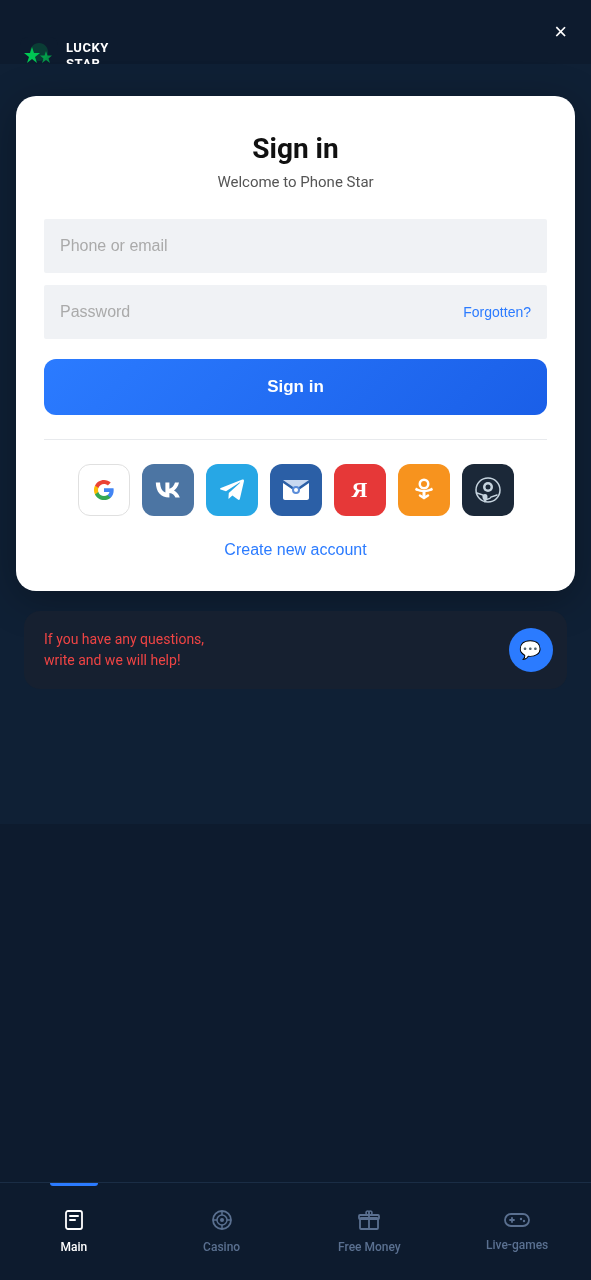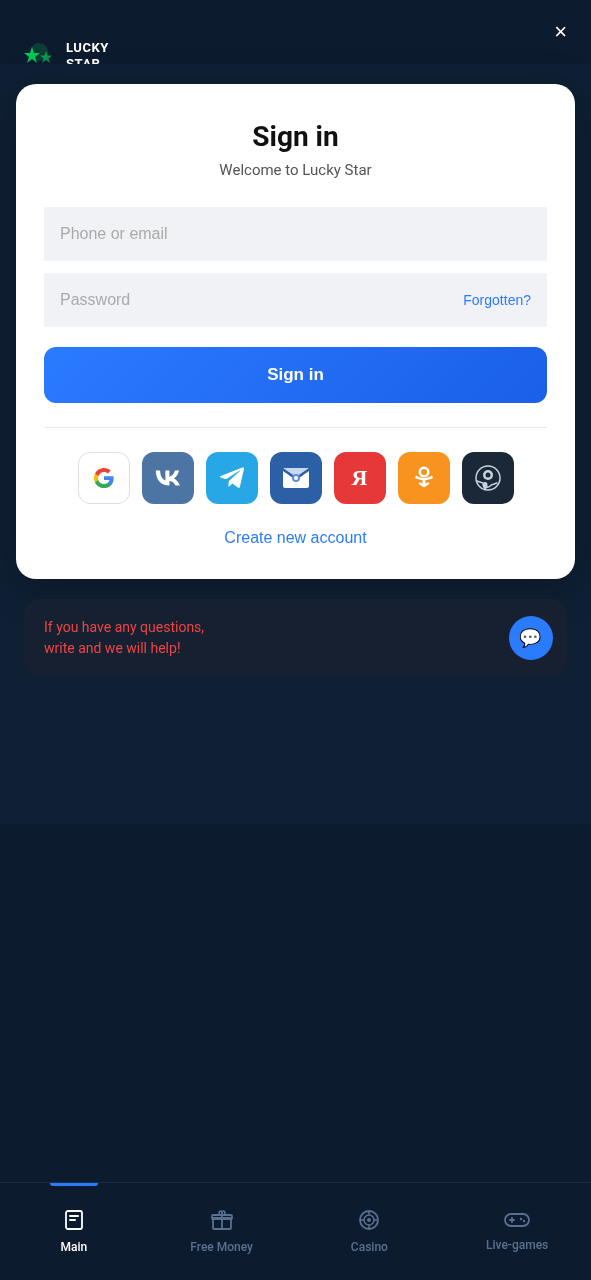--- a/index.html
+++ b/index.html
@@ -57,21 +57,21 @@
       min-height: 760px;
       position: relative;
     }
 
     
     .modal-card {
       background: white;
       border-radius: 20px;
       padding: 36px 28px 32px;
       max-width: 560px;
-      margin: 0 auto;
+      margin: 12px auto;
       box-shadow: 0 8px 40px rgba(0,0,0,0.3);
     }
     .modal-title {
       text-align: center;
       font-size: 28px;
       font-weight: 700;
       color: #111;
       margin-bottom: 8px;
     }
     .modal-subtitle {
@@ -292,21 +292,21 @@
       <div>STAR</div>
     </div>
   </div>
   <button class="close-btn">×</button>
 </div>
 
 <div class="bg-area">
 
   <div class="modal-card">
     <h1 class="modal-title">Sign in</h1>
-    <p class="modal-subtitle">Welcome to Lucky Star</p>
+    <p class="modal-subtitle">Welcome to Phone Star</p>
 
     
     <input class="input-field" type="text" placeholder="Phone or email" style="">
 
     
     <div class="password-wrapper">
       <input class="input-field" type="password" placeholder="Password" style="">
       <button class="forgotten-link">Forgotten?</button>
     </div>
 
@@ -399,34 +399,20 @@
   <div class="nav-item active">
     <span class="nav-icon">
       
       <svg width="24" height="24" viewBox="0 0 24 24" fill="none">
         <rect x="4" y="3" width="16" height="18" rx="2" stroke="white" stroke-width="1.8" fill="none"></rect>
         <rect x="7" y="7" width="10" height="2" rx="1" fill="white"></rect>
         <rect x="7" y="11" width="7" height="2" rx="1" fill="white"></rect>
       </svg>
     </span>
     <span class="nav-label">Main</span>
-  </div>
-
-  <div class="nav-item">
-    <span class="nav-icon">
-      
-      <svg width="24" height="24" viewBox="0 0 24 24" fill="none">
-        <rect x="3" y="10" width="18" height="11" rx="1" stroke="#5a7090" stroke-width="1.8" fill="none"></rect>
-        <rect x="2" y="7" width="20" height="4" rx="1" stroke="#5a7090" stroke-width="1.8" fill="none"></rect>
-        <line x1="12" y1="7" x2="12" y2="21" stroke="#5a7090" stroke-width="1.8"></line>
-        <path d="M12 7 C12 7 9 7 9 5 C9 3.5 10 3 11 3 C12 3 12 5 12 7Z" stroke="#5a7090" stroke-width="1.5" fill="none"></path>
-        <path d="M12 7 C12 7 15 7 15 5 C15 3.5 14 3 13 3 C12 3 12 5 12 7Z" stroke="#5a7090" stroke-width="1.5" fill="none"></path>
-      </svg>
-    </span>
-    <span class="nav-label">Free Money</span>
   </div>
 
   <div class="nav-item">
     <span class="nav-icon">
       
       <svg width="24" height="24" viewBox="0 0 24 24" fill="none">
         <circle cx="12" cy="12" r="9" stroke="#5a7090" stroke-width="1.8" fill="none"></circle>
         <circle cx="12" cy="12" r="5" stroke="#5a7090" stroke-width="1.5" fill="none"></circle>
         <circle cx="12" cy="12" r="2" fill="#5a7090"></circle>
         <line x1="12" y1="3" x2="12" y2="7" stroke="#5a7090" stroke-width="1.5"></line>
@@ -434,20 +420,34 @@
         <line x1="3" y1="12" x2="7" y2="12" stroke="#5a7090" stroke-width="1.5"></line>
         <line x1="17" y1="12" x2="21" y2="12" stroke="#5a7090" stroke-width="1.5"></line>
       </svg>
     </span>
     <span class="nav-label">Casino</span>
   </div>
 
   <div class="nav-item">
     <span class="nav-icon">
       
+      <svg width="24" height="24" viewBox="0 0 24 24" fill="none">
+        <rect x="3" y="10" width="18" height="11" rx="1" stroke="#5a7090" stroke-width="1.8" fill="none"></rect>
+        <rect x="2" y="7" width="20" height="4" rx="1" stroke="#5a7090" stroke-width="1.8" fill="none"></rect>
+        <line x1="12" y1="7" x2="12" y2="21" stroke="#5a7090" stroke-width="1.8"></line>
+        <path d="M12 7 C12 7 9 7 9 5 C9 3.5 10 3 11 3 C12 3 12 5 12 7Z" stroke="#5a7090" stroke-width="1.5" fill="none"></path>
+        <path d="M12 7 C12 7 15 7 15 5 C15 3.5 14 3 13 3 C12 3 12 5 12 7Z" stroke="#5a7090" stroke-width="1.5" fill="none"></path>
+      </svg>
+    </span>
+    <span class="nav-label">Free Money</span>
+  </div>
+
+  <div class="nav-item">
+    <span class="nav-icon">
+      
       <svg width="26" height="20" viewBox="0 0 26 20" fill="none">
         <rect x="1" y="4" width="24" height="12" rx="6" stroke="#5a7090" stroke-width="1.8" fill="none"></rect>
         <line x1="8" y1="8" x2="8" y2="12" stroke="#5a7090" stroke-width="1.8" stroke-linecap="round"></line>
         <line x1="6" y1="10" x2="10" y2="10" stroke="#5a7090" stroke-width="1.8" stroke-linecap="round"></line>
         <circle cx="17" cy="9" r="1.2" fill="#5a7090"></circle>
         <circle cx="20" cy="11" r="1.2" fill="#5a7090"></circle>
       </svg>
     </span>
     <span class="nav-label">Live-games</span>
   </div>

